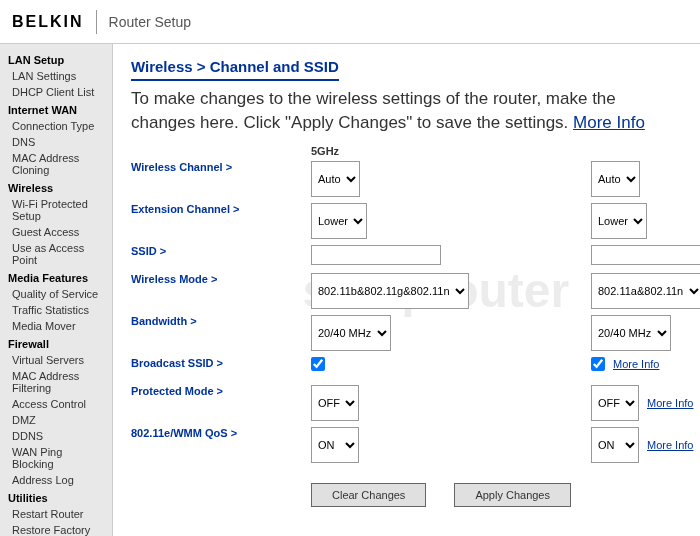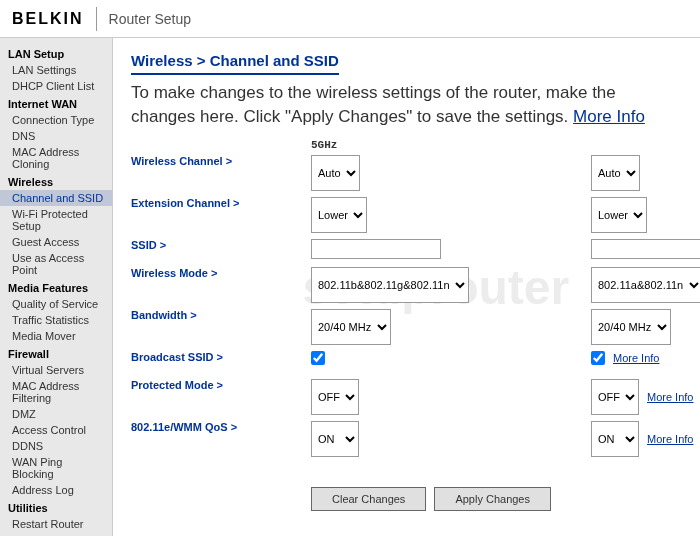--- a/index.html
+++ b/index.html
@@ -1,19 +1,19 @@
 <!DOCTYPE html>
 <html><head>
   <meta charset="utf-8">
   <style>
     * { box-sizing: border-box; margin: 0; padding: 0; }
     body { font-family: Arial, sans-serif; font-size: 12px; background: #fff; color: #333; display: flex; flex-direction: column; height: 536px; width: 700px; overflow: hidden; }
 
     
-    .header { display: flex; align-items: center; background: #fff; border-bottom: 1px solid #ccc; padding: 8px 12px; height: 38px; }
+    .header { display: flex; align-items: center; background: #fff; border-bottom: 1px solid #ccc; padding: 8px 12px; height: 44px; }
     .header-logo { font-size: 16px; font-weight: bold; letter-spacing: 2px; color: #000; margin-right: 12px; }
     .header-divider { width: 1px; height: 24px; background: #999; margin-right: 12px; }
     .header-title { font-size: 14px; color: #555; }
 
     
     .layout { display: flex; flex: 1; overflow: hidden; }
 
     
     .sidebar { width: 113px; background: #e8e8e8; border-right: 1px solid #ccc; overflow-y: auto; padding: 6px 0; flex-shrink: 0; }
     .sidebar-section { font-weight: bold; font-size: 11px; color: #000; padding: 4px 8px 2px 8px; }
@@ -26,35 +26,35 @@
     .description { font-size: 17px; color: #333; margin-bottom: 10px; line-height: 1.4; }
     .more-info-link { color: #003399; text-decoration: underline; cursor: pointer; }
 
     
     .watermark { position: absolute; top: 50%; left: 55%; transform: translate(-50%, -50%); font-size: 48px; color: rgba(200,200,200,0.35); font-weight: bold; pointer-events: none; white-space: nowrap; z-index: 0; }
 
     
     .settings-area { position: relative; z-index: 1; }
     .col-headers { display: flex; margin-left: 180px; margin-bottom: 4px; }
     .col-header { font-size: 11px; font-weight: bold; color: #333; width: 200px; }
-    .col-header:last-child { width: 200px; font-family: Liberation Mono, monospace; }
+    .col-header:last-child { width: 200px; }
 
     .setting-row { display: flex; align-items: flex-start; margin-bottom: 6px; min-height: 22px; }
     .setting-label { width: 180px; font-size: 11px; font-weight: bold; color: #003399; flex-shrink: 0; }
     .setting-controls { display: flex; gap: 80px; }
     .control-group { display: flex; align-items: center; gap: 4px; width: 200px; }
 
     select { font-size: 11px; padding: 1px 2px; border: 1px solid #999; background: #fff; height: 36px; }
     input[type="text"] { font-size: 11px; padding: 1px 3px; border: 1px solid #999; height: 20px; width: 130px; }
     input[type="checkbox"] { width: 14px; height: 14px; }
 
     .more-info-inline { font-size: 11px; color: #003399; text-decoration: underline; cursor: pointer; margin-left: 4px; }
 
     
-    .button-row { display: flex; gap: 8px; margin-top: 30px; margin-left: 180px; }
+    .button-row { display: flex; gap: 28px; margin-top: 20px; margin-left: 180px; }
     .btn { font-size: 11px; padding: 5px 20px; border: 1px solid #666; background: #e0e0e0; cursor: pointer; color: #333; }
   </style>
 </head>
 <body>
 
 <div class="header">
   <span class="header-logo">BELKIN</span>
   <div class="header-divider"></div>
   <span class="header-title">Router Setup</span>
 </div>
@@ -63,33 +63,32 @@
 
   <div class="sidebar" id="sidebar-container">
       <div class="sidebar-section">LAN Setup</div>
       <div class="sidebar-item">LAN Settings</div>
       <div class="sidebar-item">DHCP Client List</div>
       <div class="sidebar-section">Internet WAN</div>
       <div class="sidebar-item">Connection Type</div>
       <div class="sidebar-item">DNS</div>
       <div class="sidebar-item">MAC Address Cloning</div>
       <div class="sidebar-section">Wireless</div>
-      <div class="sidebar-item selected">Channel and SSID</div>
       <div class="sidebar-item">Wi-Fi Protected Setup</div>
       <div class="sidebar-item">Guest Access</div>
       <div class="sidebar-item">Use as Access Point</div>
       <div class="sidebar-section">Media Features</div>
       <div class="sidebar-item">Quality of Service</div>
       <div class="sidebar-item">Traffic Statistics</div>
       <div class="sidebar-item">Media Mover</div>
       <div class="sidebar-section">Firewall</div>
       <div class="sidebar-item">Virtual Servers</div>
       <div class="sidebar-item">MAC Address Filtering</div>
+      <div class="sidebar-item">Access Control</div>
       <div class="sidebar-item">DMZ</div>
-      <div class="sidebar-item">Access Control</div>
       <div class="sidebar-item">DDNS</div>
       <div class="sidebar-item">WAN Ping Blocking</div>
       <div class="sidebar-item">Address Log</div>
       <div class="sidebar-section">Utilities</div>
       <div class="sidebar-item">Restart Router</div>
       <div class="sidebar-item">Restore Factory Defaults</div>
     </div>
 
   <div class="main">
     <div class="watermark">setuprouter</div>

